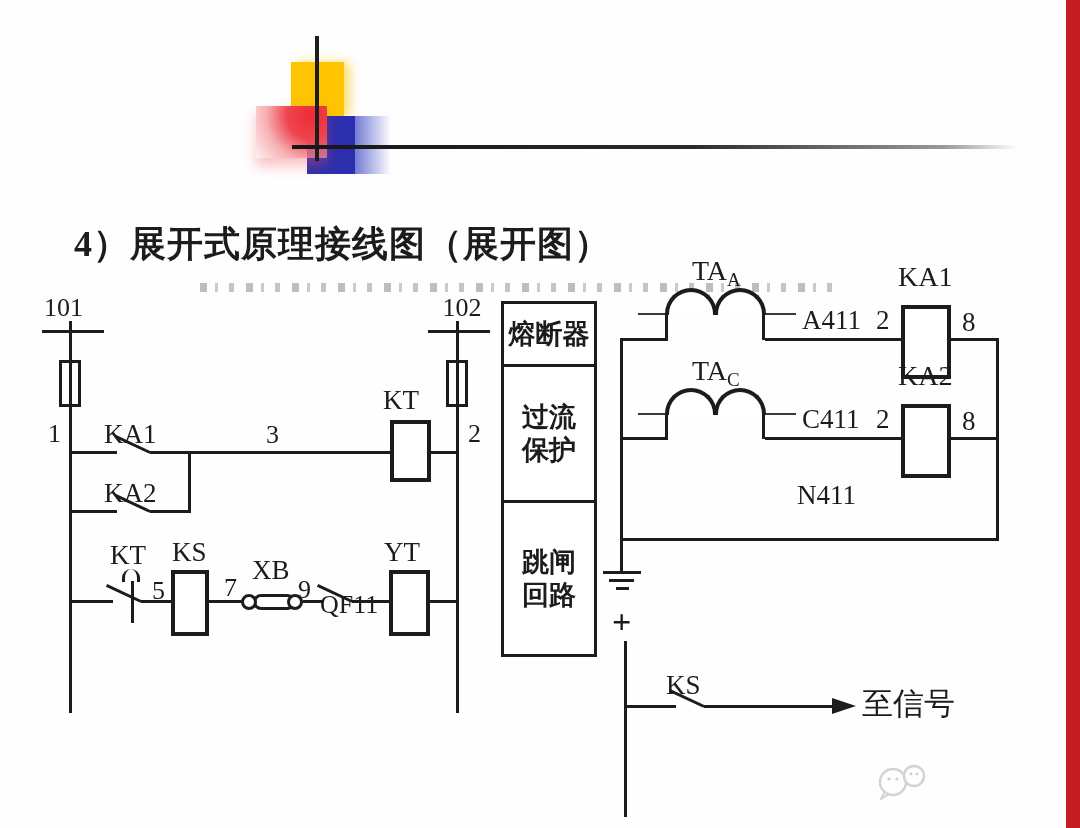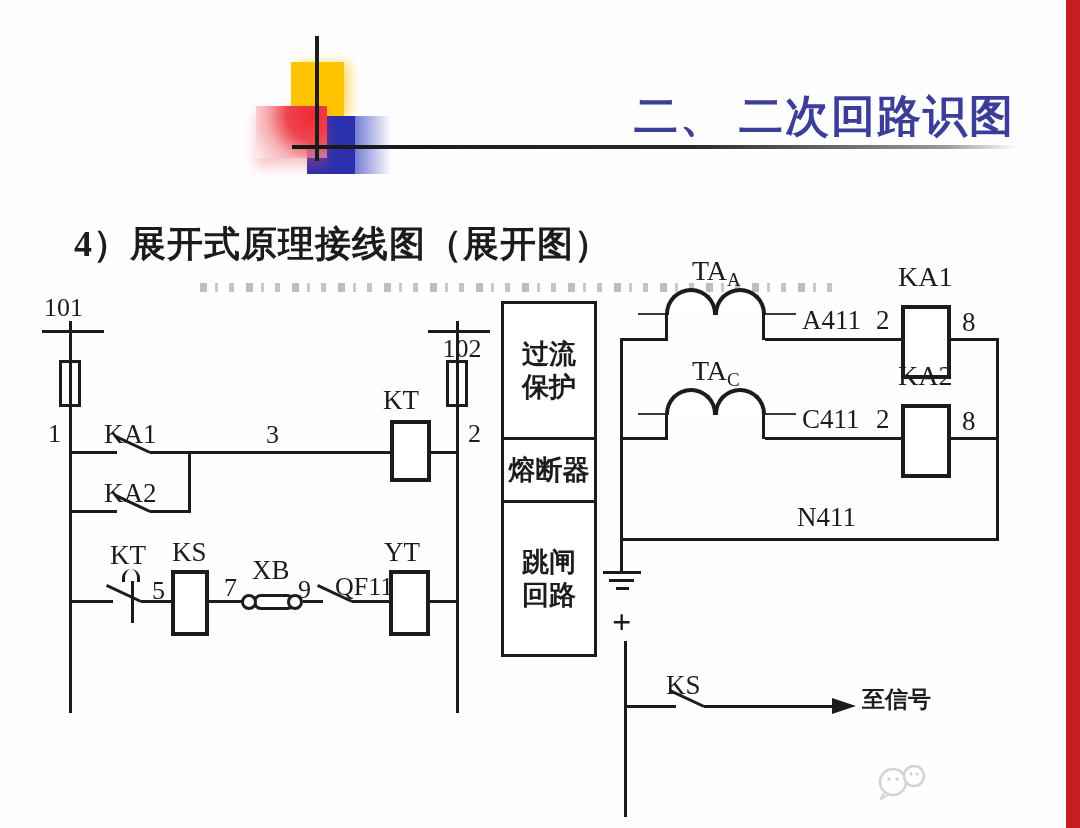--- a/index.html
+++ b/index.html
@@ -39,21 +39,21 @@
   .circ{position:absolute;width:16px;height:16px;border:3px solid #1c1c1c;border-radius:50%;
     background:#fff;box-sizing:border-box;}
   .pill{position:absolute;width:42px;height:16px;border:3px solid #1c1c1c;border-radius:9px;
     background:#fff;box-sizing:border-box;}
   .gbar{position:absolute;height:3px;background:#1c1c1c;}
   .arrow-right{position:absolute;width:0;height:0;border-left:24px solid #1c1c1c;
     border-top:8px solid transparent;border-bottom:8px solid transparent;}
   .cup{position:absolute;width:18px;height:13px;border-left:3px solid #1c1c1c;
     border-right:3px solid #1c1c1c;border-bottom:none;box-sizing:border-box;
     border-radius:0 0 9px 9px; transform:rotate(180deg);}
-  .f26{font-size:26px;} .f27{font-size:27px;} .f28{font-size:28px;} .f31{font-size:23px;font-weight:bold;}
+  .f26{font-size:26px;} .f27{font-size:27px;} .f28{font-size:28px;} .f31{font-size:31px;font-weight:normal;}
   .sub{font-size:19px;position:relative;top:6px;}
   
   #func-table{position:absolute;left:501px;top:301px;width:96px;height:356px;
     border:3px solid #1c1c1c;box-sizing:border-box;display:flex;flex-direction:column;background:#fff;}
   .ft-row{display:flex;align-items:center;justify-content:center;text-align:center;
     font-size:27px;font-weight:bold;flex-direction:column;line-height:33px;}
   .ft-row + .ft-row{border-top:3px solid #1c1c1c;}
   #ft-r1{flex:0 0 45px;} #ft-r2{flex:0 0 60px;} #ft-r3{flex:0 0 133px;} #ft-r4{flex:1;}
   
   #watermark-text{left:934px;top:762px;font-size:29px;color:#d3d3d3;letter-spacing:2px;font-weight:bold;}
@@ -65,21 +65,20 @@
 
 <div id="slide">
 
   <div class="abs" id="deco-yellow"></div>
   <div class="abs" id="deco-blue"></div>
   <div class="abs" id="deco-blue-fade"></div>
   <div class="abs" id="deco-red"></div>
   <div class="abs" id="deco-vline"></div>
   <div class="abs" id="deco-hline"></div>
 
-  <div class="lbl" id="page-title" style="color:#3b3d99;">二、 二次回路识图</div>
   <div class="lbl" id="subtitle">4）展开式原理接线图（展开图）</div>
   <div class="abs" id="crop-artifact"></div>
 
   <div class="lbl f26" style="left:44px;top:294px;width:60px;text-align:left;">101</div>
   <div class="wire-h" style="left:42px;top:330px;width:62px;"></div>
   <div class="wire-v" style="left:69px;top:321px;height:9px;"></div>
   <div class="wire-v" style="left:69px;top:333px;height:380px;"></div>
   <div class="fuse" style="left:59px;top:360px;width:22px;height:47px;"></div>
   <div class="lbl f26" style="left:48px;top:420px;">1</div>
 
@@ -92,21 +91,21 @@
   <div class="wire-v" style="left:188px;top:452px;height:61px;"></div>
   <div class="wire-h" style="left:71px;top:510px;width:46px;"></div>
   <div class="slash" style="left:112px;top:510px;"></div>
   <div class="wire-h" style="left:150px;top:510px;width:41px;"></div>
   <div class="lbl f27" style="left:104px;top:479px;">KA2</div>
 
   <div class="coil" style="left:390px;top:420px;width:41px;height:62px;"></div>
   <div class="lbl f27" style="left:383px;top:386px;">KT</div>
   <div class="wire-h" style="left:431px;top:451px;width:27px;"></div>
 
-  <div class="lbl f26" style="left:432px;top:294px;width:60px;text-align:center;margin-top:41px;">102</div>
+  <div class="lbl f26" style="left:432px;top:294px;width:60px;text-align:center;">102</div>
   <div class="wire-h" style="left:428px;top:330px;width:62px;"></div>
   <div class="wire-v" style="left:456px;top:321px;height:9px;"></div>
   <div class="wire-v" style="left:456px;top:333px;height:380px;"></div>
   <div class="fuse" style="left:446px;top:360px;width:22px;height:47px;"></div>
   <div class="lbl f26" style="left:468px;top:420px;">2</div>
 
   <div class="wire-h" style="left:71px;top:600px;width:42px;"></div>
   <div class="lbl f27" style="left:110px;top:541px;">KT</div>
   <div class="cup" style="left:122px;top:569px;"></div>
   <div class="wire-v" style="left:131px;top:581px;height:42px;"></div>
@@ -115,35 +114,35 @@
   <div class="wire-h" style="left:141px;top:600px;width:31px;"></div>
   <div class="coil" style="left:171px;top:570px;width:38px;height:66px;"></div>
   <div class="lbl f27" style="left:172px;top:538px;">KS</div>
   <div class="wire-h" style="left:209px;top:600px;width:93px;"></div>
   <div class="lbl f26" style="left:224px;top:574px;">7</div>
   <div class="lbl f27" style="left:252px;top:556px;">XB</div>
   <div class="pill" style="left:253px;top:594px;"></div>
   <div class="circ" style="left:241px;top:594px;"></div>
   <div class="circ" style="left:287px;top:594px;"></div>
   <div class="lbl f26" style="left:298px;top:576px;">9</div>
-  <div class="lbl f26" style="left:320px;top:573px;margin-left:15px;">QF11</div>
+  <div class="lbl f26" style="left:320px;top:591px;">QF11</div>
   <div class="wire-h" style="left:303px;top:600px;width:20px;"></div>
   <div class="slash" style="left:314px;top:600px;"></div>
   <div class="wire-h" style="left:352px;top:600px;width:37px;"></div>
   <div class="coil" style="left:389px;top:570px;width:41px;height:66px;"></div>
   <div class="lbl f27" style="left:384px;top:538px;">YT</div>
   <div class="wire-h" style="left:430px;top:600px;width:28px;"></div>
 
   <div id="func-table">
+    <div class="ft-row" id="ft-r2">
+      <span>熔断器</span>
+    </div>
     <div class="ft-row" id="ft-r3">
       <span>过流</span>
       <span>保护</span>
-    </div>
-    <div class="ft-row" id="ft-r2">
-      <span>熔断器</span>
     </div>
     <div class="ft-row" id="ft-r4">
       <span>跳闸</span>
       <span>回路</span>
     </div>
   </div>
 
   <div class="lbl f28" style="left:692px;top:256px;">
     <span>TA</span><span class="sub">A</span>
   </div>
@@ -174,21 +173,21 @@
   <div class="lbl f27" style="left:802px;top:405px;">C411</div>
   <div class="lbl f27" style="left:876px;top:405px;">2</div>
   <div class="coil" style="left:901px;top:404px;width:50px;height:74px;"></div>
   <div class="lbl f28" style="left:898px;top:361px;">KA2</div>
   <div class="lbl f27" style="left:962px;top:407px;">8</div>
   <div class="wire-h" style="left:951px;top:437px;width:48px;"></div>
 
   <div class="wire-v" style="left:620px;top:340px;height:201px;"></div>
   <div class="wire-v" style="left:996px;top:338px;height:203px;"></div>
   <div class="wire-h" style="left:620px;top:538px;width:379px;"></div>
-  <div class="lbl f27" style="left:797px;top:503px;text-align:right;">N411</div>
+  <div class="lbl f27" style="left:797px;top:481px;text-align:right;">N411</div>
 
   <div class="wire-v" style="left:620px;top:541px;height:30px;"></div>
   <div class="gbar" style="left:603px;top:571px;width:38px;"></div>
   <div class="gbar" style="left:609px;top:579px;width:25px;"></div>
   <div class="gbar" style="left:616px;top:587px;width:13px;"></div>
 
   <div class="lbl" style="left:612px;top:604px;font-size:34px;font-weight:bold;">+</div>
   <div class="wire-v" style="left:624px;top:641px;height:176px;"></div>
   <div class="wire-h" style="left:626px;top:705px;width:50px;"></div>
   <div class="lbl f27" style="left:666px;top:671px;">KS</div>

